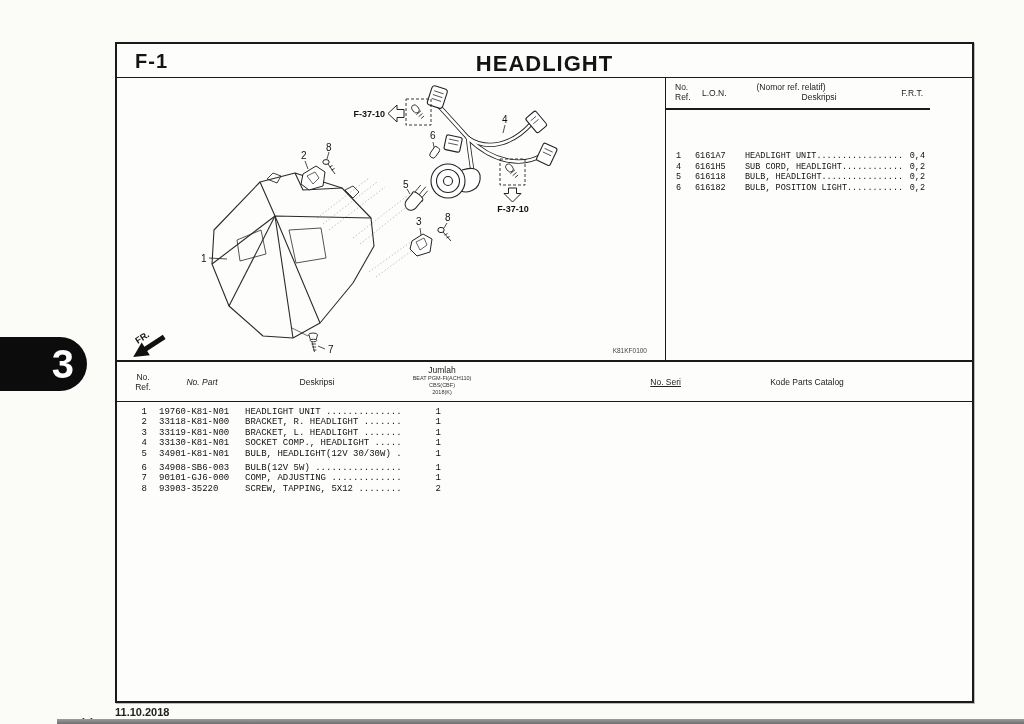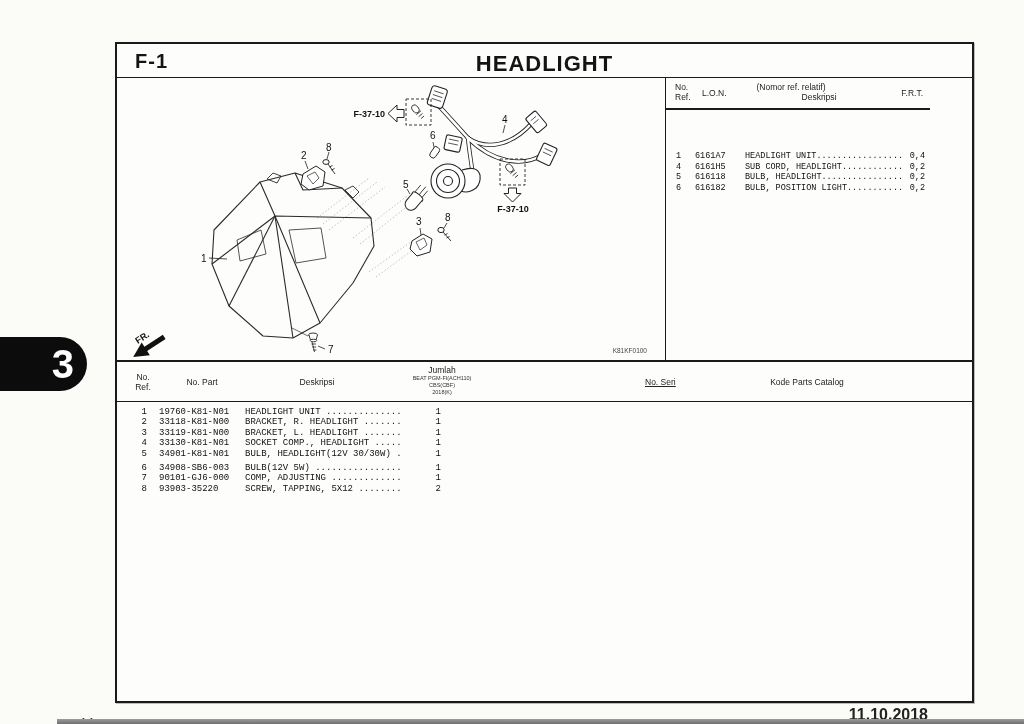--- a/index.html
+++ b/index.html
@@ -11,22 +11,22 @@
   }
   
   .section-tab{
     position:absolute;left:0;top:337px;width:87px;height:54px;
     background:#0c0c0c;border-radius:0 27px 27px 0;
     display:flex;align-items:center;justify-content:flex-end;
     padding-right:13px;box-sizing:border-box;
   }
   .section-tab span{color:#fff;font-size:40px;font-weight:bold;line-height:1;}
   .page-num{position:absolute;left:78px;top:682px;font-size:14.5px;color:#3a3a3a;margin-top:33px;}
-  .print-date{position:absolute;left:115px;top:706px;width:813px;text-align:right;
-    font-size:16px;font-weight:bold;color:#222;}
+  .print-date{position:absolute;left:115px;top:706px;width:813px;text-align:left;
+    font-size:11px;font-weight:bold;color:#222;}
   .bottom-bar{position:absolute;left:57px;right:0;bottom:0;height:5px;
     background:linear-gradient(#9d9d9d,#6e6e6e);}
   
   .sheet{
     position:absolute;left:115px;top:42px;width:859px;height:661px;
     border:2px solid #1a1a1a;box-sizing:border-box;background:#fdfdfb;
     box-shadow:1px 1px 0 #bdbdbd;
   }
   .sheet-header{
     position:absolute;left:0;top:0;width:100%;height:34px;
@@ -56,26 +56,26 @@
   .r-lon{width:50px;padding-left:5px;}
   .r-desc{flex:1;white-space:pre;overflow:hidden;}
   .r-frt{width:22px;text-align:right;}
   
   .parts-head{
     position:absolute;left:0;top:316px;width:100%;height:42px;
     border-top:2px solid #1a1a1a;border-bottom:1.5px solid #1a1a1a;
     box-sizing:border-box;font-size:8.5px;color:#222;
   }
   .ph-noref{position:absolute;left:8px;top:10px;width:36px;text-align:center;line-height:10px;}
-  .ph-part{position:absolute;left:45px;top:15px;width:80px;text-align:center;}
+  .ph-part{position:absolute;left:45px;top:15px;width:80px;text-align:center;font-style:italic;}
   .ph-desc{position:absolute;left:160px;top:15px;width:80px;text-align:center;}
   .ph-jumlah{position:absolute;left:270px;top:3px;width:110px;text-align:center;}
   .ph-jumlah .jl-main{font-size:8.5px;}
   .ph-jumlah .jl-sub{font-size:5.5px;line-height:7px;color:#333;}
-  .ph-seri{position:absolute;left:528px;top:15px;width:80px;text-align:left;text-decoration:underline;}
+  .ph-seri{position:absolute;left:484px;top:15px;width:80px;text-align:right;text-decoration:underline;}
   .ph-kode{position:absolute;left:630px;top:15px;width:120px;text-align:center;}
   .parts-body{
     position:absolute;left:0;top:358px;width:100%;
     font-family:"Liberation Mono","DejaVu Sans Mono",monospace;
     font-size:9px;line-height:10.4px;color:#111;padding-top:5px;
   }
   .prow{display:flex;}
   .p-ref{width:30px;text-align:right;}
   .p-part{width:86px;padding-left:12px;}
   .p-desc{width:170px;white-space:pre;}

